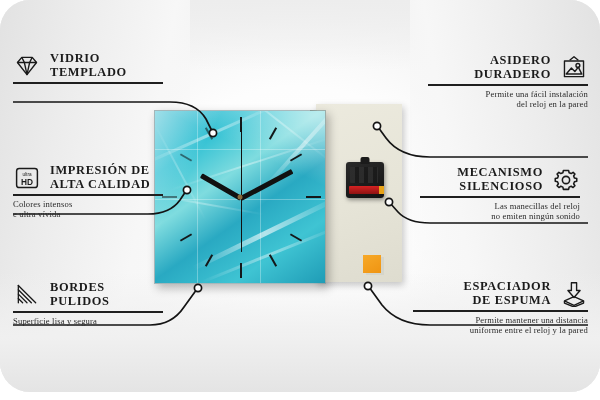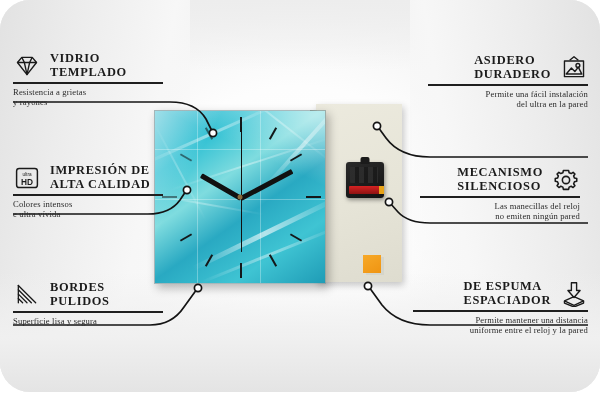--- a/index.html
+++ b/index.html
@@ -32,21 +32,21 @@
   .feature .ftop{display:flex;align-items:center;gap:9px;}
   .feature.left .ftop{justify-content:flex-start;}
   .feature.right .ftop{flex-direction:row;justify-content:flex-end;}
   .ftitle{
     font-family:"Liberation Serif", serif;
     font-weight:bold;font-size:12.4px;line-height:13.6px;
     letter-spacing:0.65px;color:#1b1b1b;text-transform:uppercase;
     white-space:nowrap;
   }
   .feature.left .ftitle{text-align:left;}
-  .feature.right .ftitle{text-align:left;}
+  .feature.right .ftitle{text-align:right;}
   .rule{height:1.6px;background:#1f1f1f;margin-top:3px;}
   .fbody{
     font-family:"Liberation Serif", serif;
     font-size:8.6px;line-height:10.4px;color:#2a2a2a;margin-top:3px;
     letter-spacing:0.15px;
   }
   .feature.right .fbody{text-align:right;}
 
   .icon{width:28px;height:26px;flex:0 0 28px;display:block;}
 
@@ -178,24 +178,20 @@
             <path d="M10,5 L13,11 L16,25"></path>
             <path d="M22,5 L19,11 L16,25"></path>
         </g>
       </svg>
       <div>
         <div class="ftitle">VIDRIO</div>
         <div class="ftitle">TEMPLADO</div>
       </div>
     </div>
     <div class="rule"></div>
-    <div class="fbody">
-      <div>Resistencia a grietas</div>
-      <div>y rayones</div>
-    </div>
   </div>
 
   <div class="feature left" style="left:13px;top:164px;width:150px;">
     <div class="ftop">
       <svg class="icon" viewBox="0 0 32 30">
         <rect x="4" y="4" width="24" height="22" rx="3" fill="none" stroke="#1a1a1a" stroke-width="1.7"></rect>
         <text x="16" y="13" font-family="Liberation Sans, sans-serif" font-size="5.4" text-anchor="middle" fill="#1a1a1a">ultra</text>
         <text x="16" y="22.5" font-family="Liberation Sans, sans-serif" font-size="9.6" font-weight="bold" text-anchor="middle" fill="#1a1a1a">HD</text>
       </svg>
       <div>
@@ -243,49 +239,49 @@
           <path d="M11,6 L16,2 L21,6"></path>
           <rect x="5" y="7" width="22" height="18"></rect>
           <path d="M7,22 L13,15 L17,19 L21,14 L25,22 Z"></path>
           <circle cx="20.5" cy="12" r="2.2"></circle>
         </g>
       </svg>
     </div>
     <div class="rule"></div>
     <div class="fbody">
       <div>Permite una fácil instalación</div>
-      <div>del ultra en la pared</div>
+      <div>del reloj en la pared</div>
     </div>
   </div>
 
   <div class="feature right" style="right:20px;top:166px;width:160px;">
     <div class="ftop">
       <div>
         <div class="ftitle">MECANISMO</div>
         <div class="ftitle">SILENCIOSO</div>
       </div>
       <svg class="icon" viewBox="0 0 32 30">
         <g fill="none" stroke="#1a1a1a" stroke-width="1.8" stroke-linejoin="round">
           <path d="M16,4 l3,0 0.6,2.6 2.4,1 2.2,-1.5 2.1,2.1 -1.5,2.2 1,2.4 2.6,0.6 0,3 -2.6,0.6 -1,2.4 1.5,2.2 -2.1,2.1 -2.2,-1.5 -2.4,1 -0.6,2.6 -3,0 -3,0 -0.6,-2.6 -2.4,-1 -2.2,1.5 -2.1,-2.1 1.5,-2.2 -1,-2.4 -2.6,-0.6 0,-3 2.6,-0.6 1,-2.4 -1.5,-2.2 2.1,-2.1 2.2,1.5 2.4,-1 0.6,-2.6 3,0 Z"></path>
           <circle cx="16" cy="15" r="4.2"></circle>
         </g>
       </svg>
     </div>
     <div class="rule"></div>
     <div class="fbody">
       <div>Las manecillas del reloj</div>
-      <div>no emiten ningún pared</div>
+      <div>no emiten ningún sonido</div>
     </div>
   </div>
 
   <div class="feature right" style="right:12px;top:280px;width:175px;">
     <div class="ftop">
       <div>
+        <div class="ftitle">ESPACIADOR</div>
         <div class="ftitle">DE ESPUMA</div>
-        <div class="ftitle">ESPACIADOR</div>
       </div>
       <svg class="icon" viewBox="0 0 32 30">
         <g fill="none" stroke="#1a1a1a" stroke-width="1.6" stroke-linejoin="round">
           <path d="M13,2 L19,2 L19,11 L23,11 L16,19 L9,11 L13,11 Z"></path>
           <path d="M16,18 L27,23 L16,28 L5,23 Z"></path>
           <path d="M5,23 L5,25.5 L16,30 L27,25.5 L27,23"></path>
         </g>
       </svg>
     </div>
     <div class="rule"></div>

